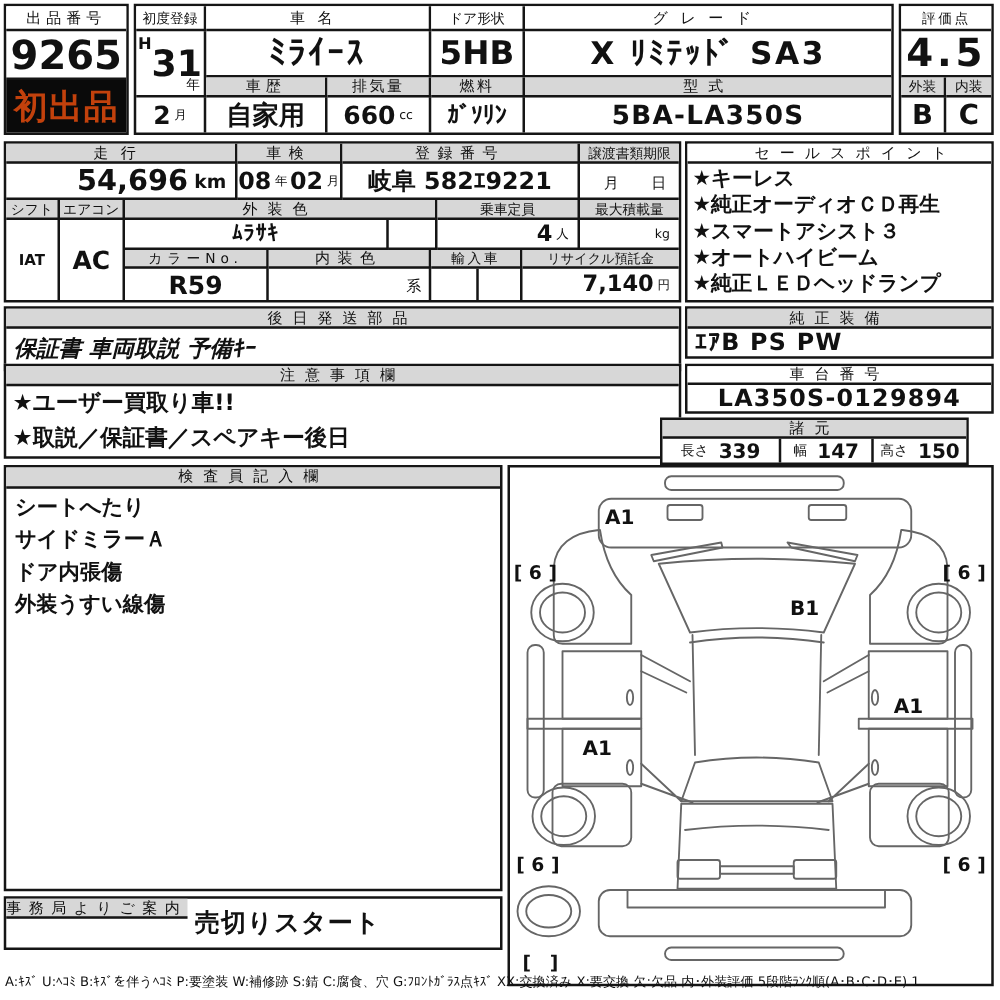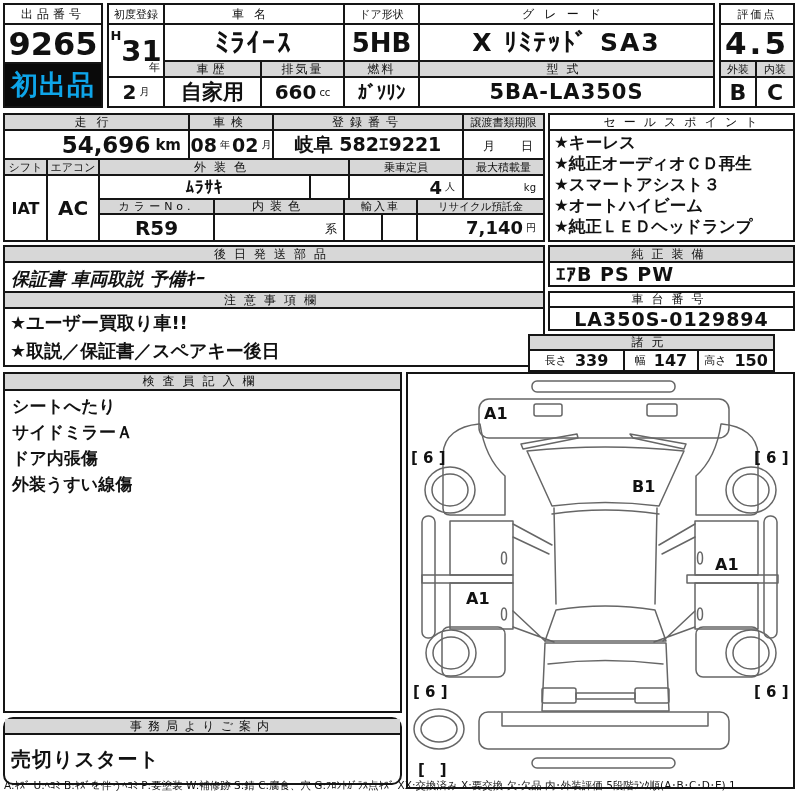--- a/index.html
+++ b/index.html
@@ -24,21 +24,21 @@
   svg text{font-family:"DejaVu Sans","Liberation Sans",sans-serif;}
 </style>
 </head>
 <body>
 
 <div id="sheet">
 
   <div class="b" style="left:3px;top:3px;width:100px;height:105px;display:grid;grid-template-rows:20px 39px 1fr;">
     <div class="c h hw bb ls4">出品番号</div>
     <div class="c v bb" style="font-size:32px;">9265</div>
-    <div class="c v" style="background:#0a0a0a;color:#0ea5e9;font-size:27px;letter-spacing:1px;">初出品</div>
+    <div class="c v" style="background:#0a0a0a;color:#c2410c;font-size:27px;letter-spacing:1px;">初出品</div>
   </div>
 
   <div class="b" style="left:107px;top:3px;width:608px;height:105px;display:grid;grid-template-columns:56px 97px 83px 75px 1fr;grid-template-rows:20px 37px 16px 1fr;">
     <div class="c h hw br bb ls0" style="grid-area:1/1;font-size:11px;">初度登録</div>
     <div class="c h hw br bb ls10" style="grid-area:1/2/2/4;">車名</div>
     <div class="c h hw br bb ls0" style="grid-area:1/4;font-size:11px;">ドア形状</div>
     <div class="c h hw bb ls10" style="grid-area:1/5;">グレード</div>
 
     <div class="c v br bb" style="grid-area:2/1/4/2;">
       <span style="font-size:13px;align-self:flex-start;margin-top:3px;">H</span>
@@ -101,21 +101,21 @@
       </div>
     </div>
     <div class="row" style="height:16px;">
       <div class="c h br bb ls0" style="width:43px;font-size:11px;">シフト</div>
       <div class="c h br bb ls0" style="width:52px;font-size:11px;">エアコン</div>
       <div class="c h br bb ls8" style="width:250px;">外装色</div>
       <div class="c h br bb ls0" style="width:114px;font-size:11px;">乗車定員</div>
       <div class="c h bb ls0" style="flex:1;font-size:11px;">最大積載量</div>
     </div>
     <div class="row" style="flex:1;">
-      <div class="c v br" style="width:43px;font-size:16px;">IAT</div>
+      <div class="c v br" style="width:43px;font-size:12px;">IAT</div>
       <div class="c v br" style="width:52px;font-size:20px;">AC</div>
       <div style="flex:1;display:flex;flex-direction:column;">
         <div class="row" style="height:24px;">
           <div class="c v br bb" style="width:211px;font-size:17px;letter-spacing:1px;">ﾑﾗｻｷ</div>
           <div class="c br bb" style="width:39px;"></div>
           <div class="c v br bb rt" style="width:114px;">
             <span style="font-size:18px;">4</span>
             <span class="u">人</span>
           </div>
           <div class="c v bb rt" style="flex:1;">
@@ -199,21 +199,21 @@
   <div class="b" style="left:3px;top:372px;width:399px;height:341px;display:flex;flex-direction:column;">
     <div class="c h bb ls8" style="height:17px;">検査員記入欄</div>
     <div style="flex:1;">
       <div class="insp">シートへたり</div>
       <div class="insp">サイドミラーＡ</div>
       <div class="insp">ドア内張傷</div>
       <div class="insp">外装うすい線傷</div>
     </div>
   </div>
 
-  <div class="b" style="left:3px;top:717px;width:399px;height:68px;display:flex;flex-direction:column;border-radius:10px;">
+  <div class="b" style="left:3px;top:717px;width:399px;height:43px;display:flex;flex-direction:row;">
     <div class="c h bb ls6" style="height:16px;">事務局よりご案内</div>
     <div class="c v lt" style="flex:1;font-size:20px;letter-spacing:1px;">売切りスタート</div>
   </div>
 
   <div class="b" style="left:406px;top:372px;width:389px;height:417px;">
     <svg width="385" height="413" viewBox="0 0 385 413">
       <g fill="none" stroke="#666" stroke-width="1.5" stroke-linejoin="round" stroke-linecap="round">
         <rect x="124" y="7" width="143" height="11" rx="5"></rect>
         <rect x="71" y="25" width="250" height="39" rx="10"></rect>
         <rect x="126" y="30" width="28" height="12" rx="2"></rect>

